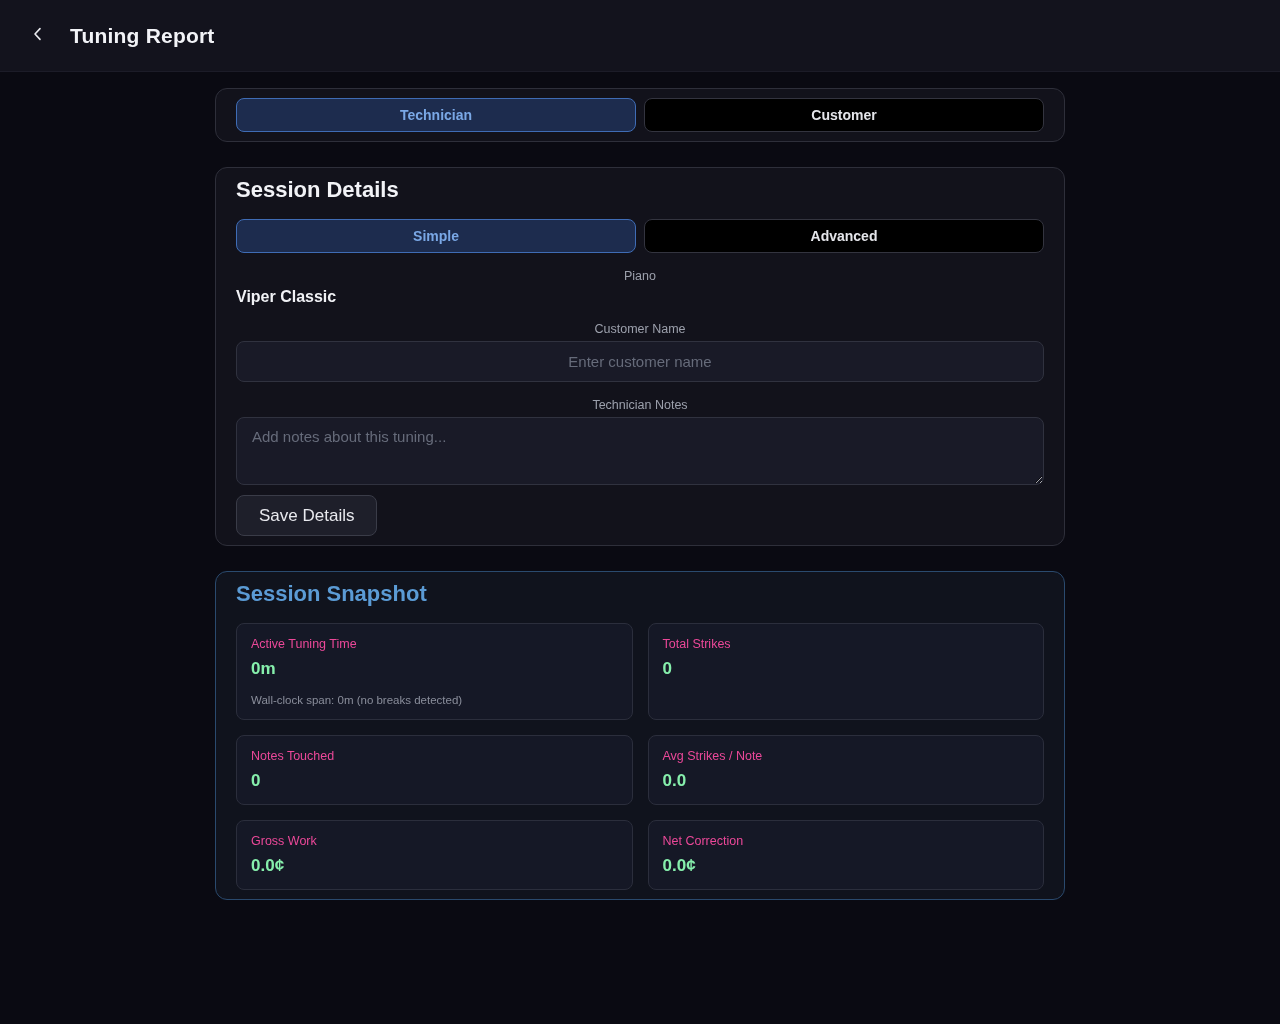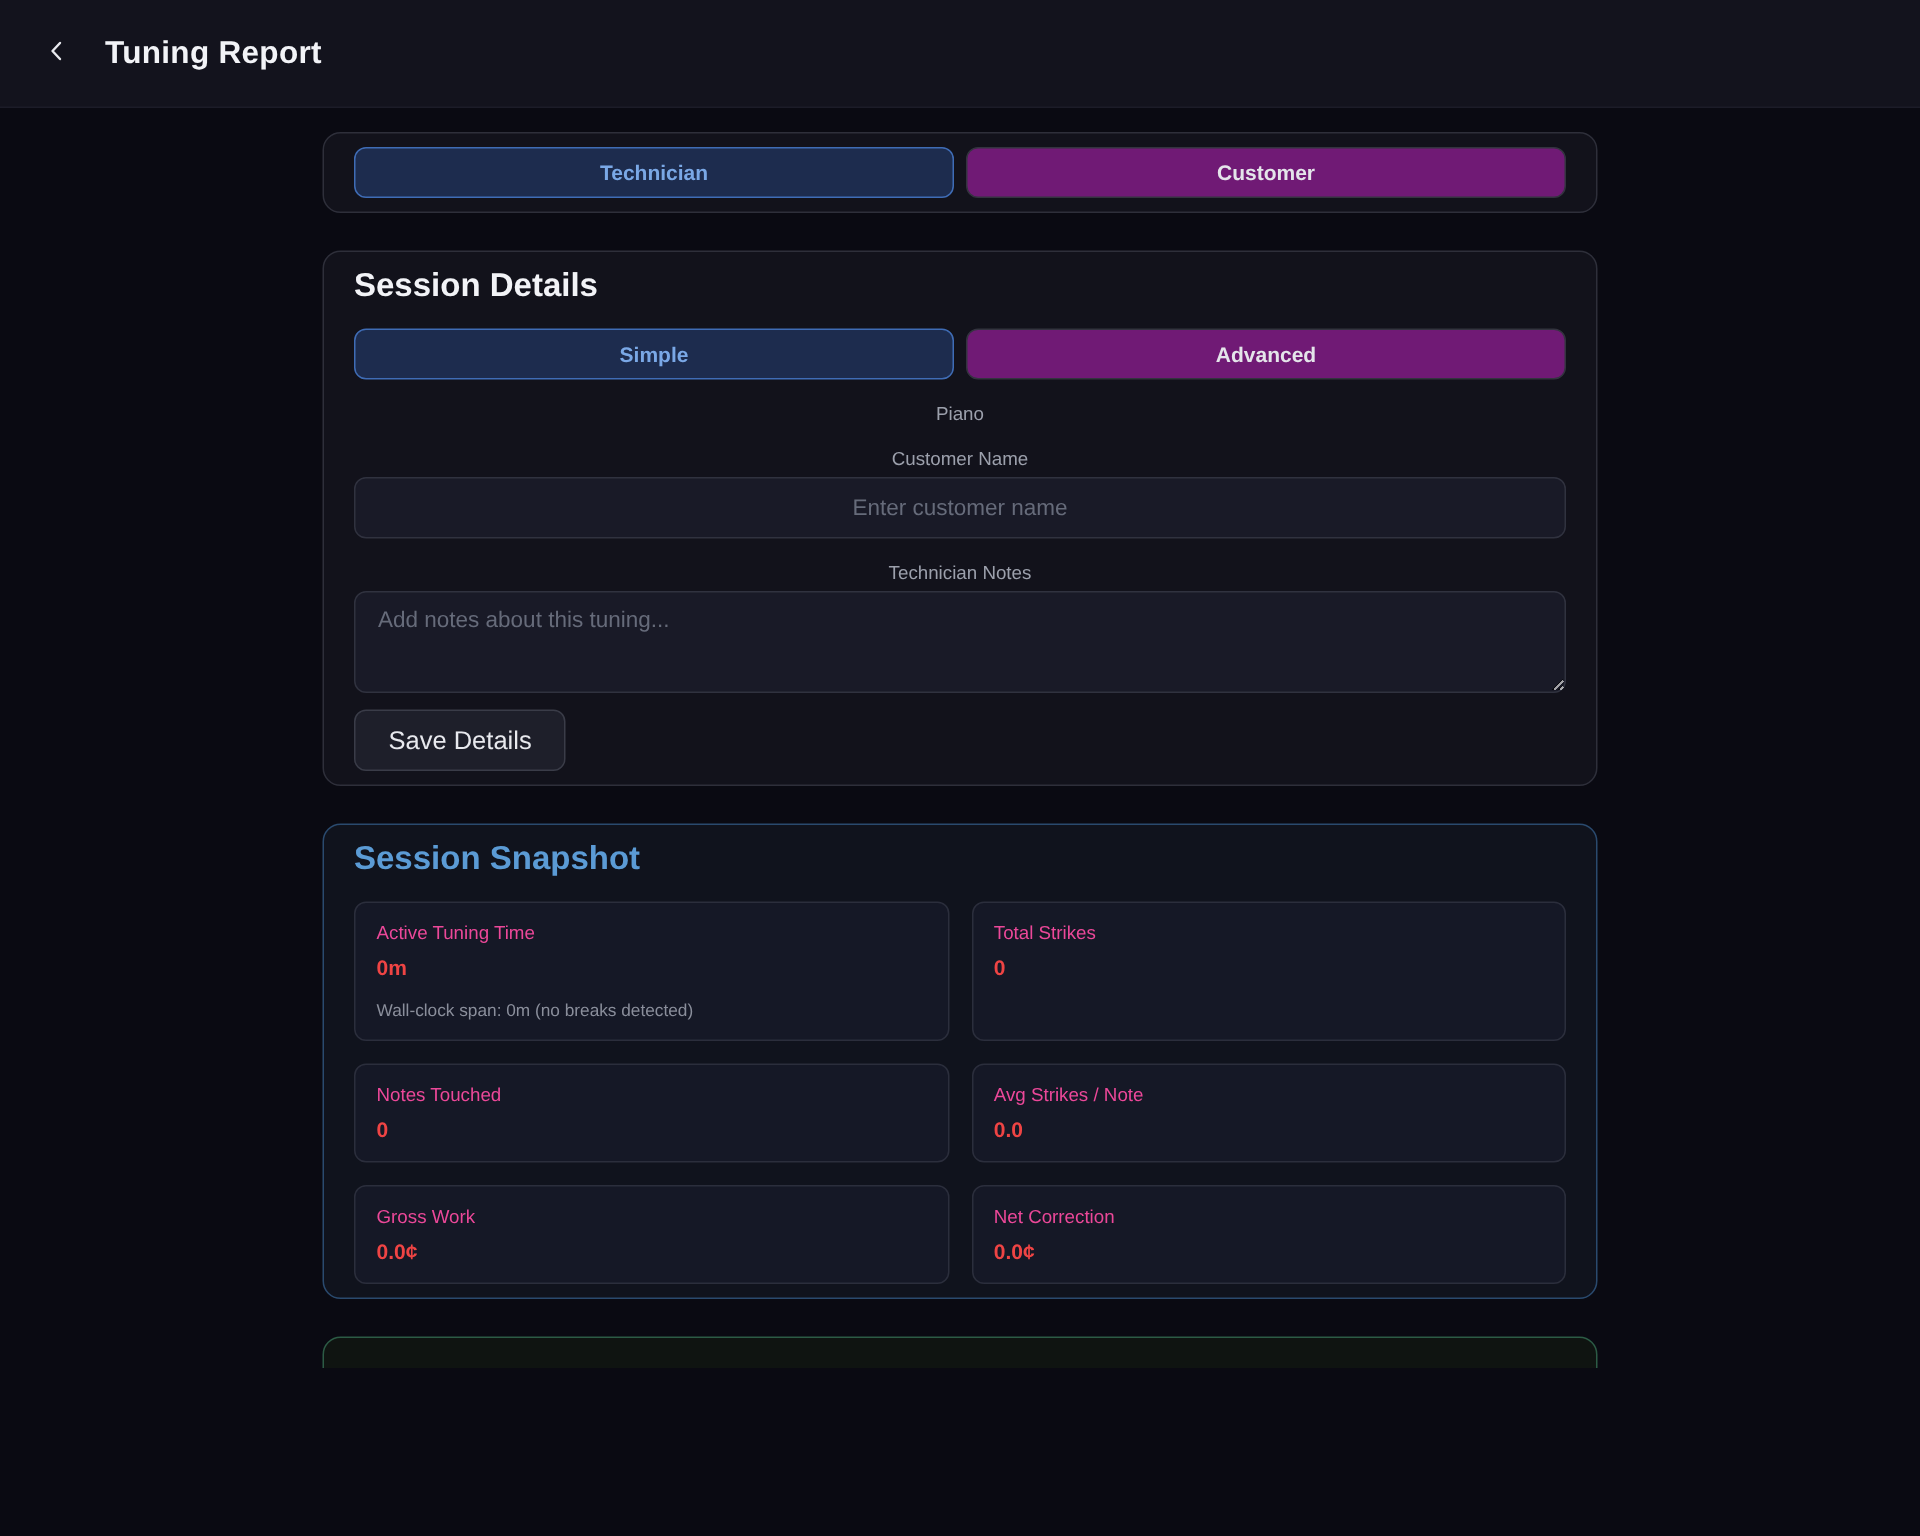--- a/index.html
+++ b/index.html
@@ -45,21 +45,21 @@
   
   .segmented { display: flex; gap: 8px; }
   .seg-btn {
     flex: 1;
     height: 34px;
     border-radius: 8px;
     font-family: "Liberation Sans", sans-serif;
     font-size: 14px;
     font-weight: 700;
     cursor: pointer;
-    background: #701a75;
+    background: #000000;
     border: 1px solid #33343f;
     color: #e4e5ea;
   }
   .seg-btn.active {
     background: #1d2c4e;
     border: 1px solid #3f6cb5;
     color: #7aa8e6;
   }
 
   
@@ -102,21 +102,21 @@
     grid-template-columns: 1fr 1fr;
     gap: 15px;
   }
   .stat-card {
     background: #151826;
     border: 1px solid #2b2e3c;
     border-radius: 8px;
     padding: 13px 14px;
   }
   .stat-label { font-size: 12.5px; color: #ec4899; }
-  .stat-value { font-size: 14px; font-weight: 700; color: #ef4444; margin-top: 8px; }
+  .stat-value { font-size: 17px; font-weight: 700; color: #86efac; margin-top: 8px; }
   .stat-sub { font-size: 11.5px; color: #8a8e9b; margin-top: 15px; }
 </style>
 </head>
 <body>
 
 <div class="page">
 
   <div class="header">
     <button class="back-btn" aria-label="Back">
       <span>
@@ -139,20 +139,21 @@
 
     <div class="card">
       <div class="section-title">Session Details</div>
 
       <div class="segmented">
         <button class="seg-btn active">Simple</button>
         <button class="seg-btn">Advanced</button>
       </div>
 
       <div class="field-label">Piano</div>
+      <div class="piano-value">Viper Classic</div>
 
       <div class="field-label">Customer Name</div>
       <input class="text-input" type="text" placeholder="Enter customer name" style="">
 
       <div class="field-label">Technician Notes</div>
       <textarea class="text-area" placeholder="Add notes about this tuning..." style=""></textarea>
 
       <button class="save-btn">Save Details</button>
     </div>
 

